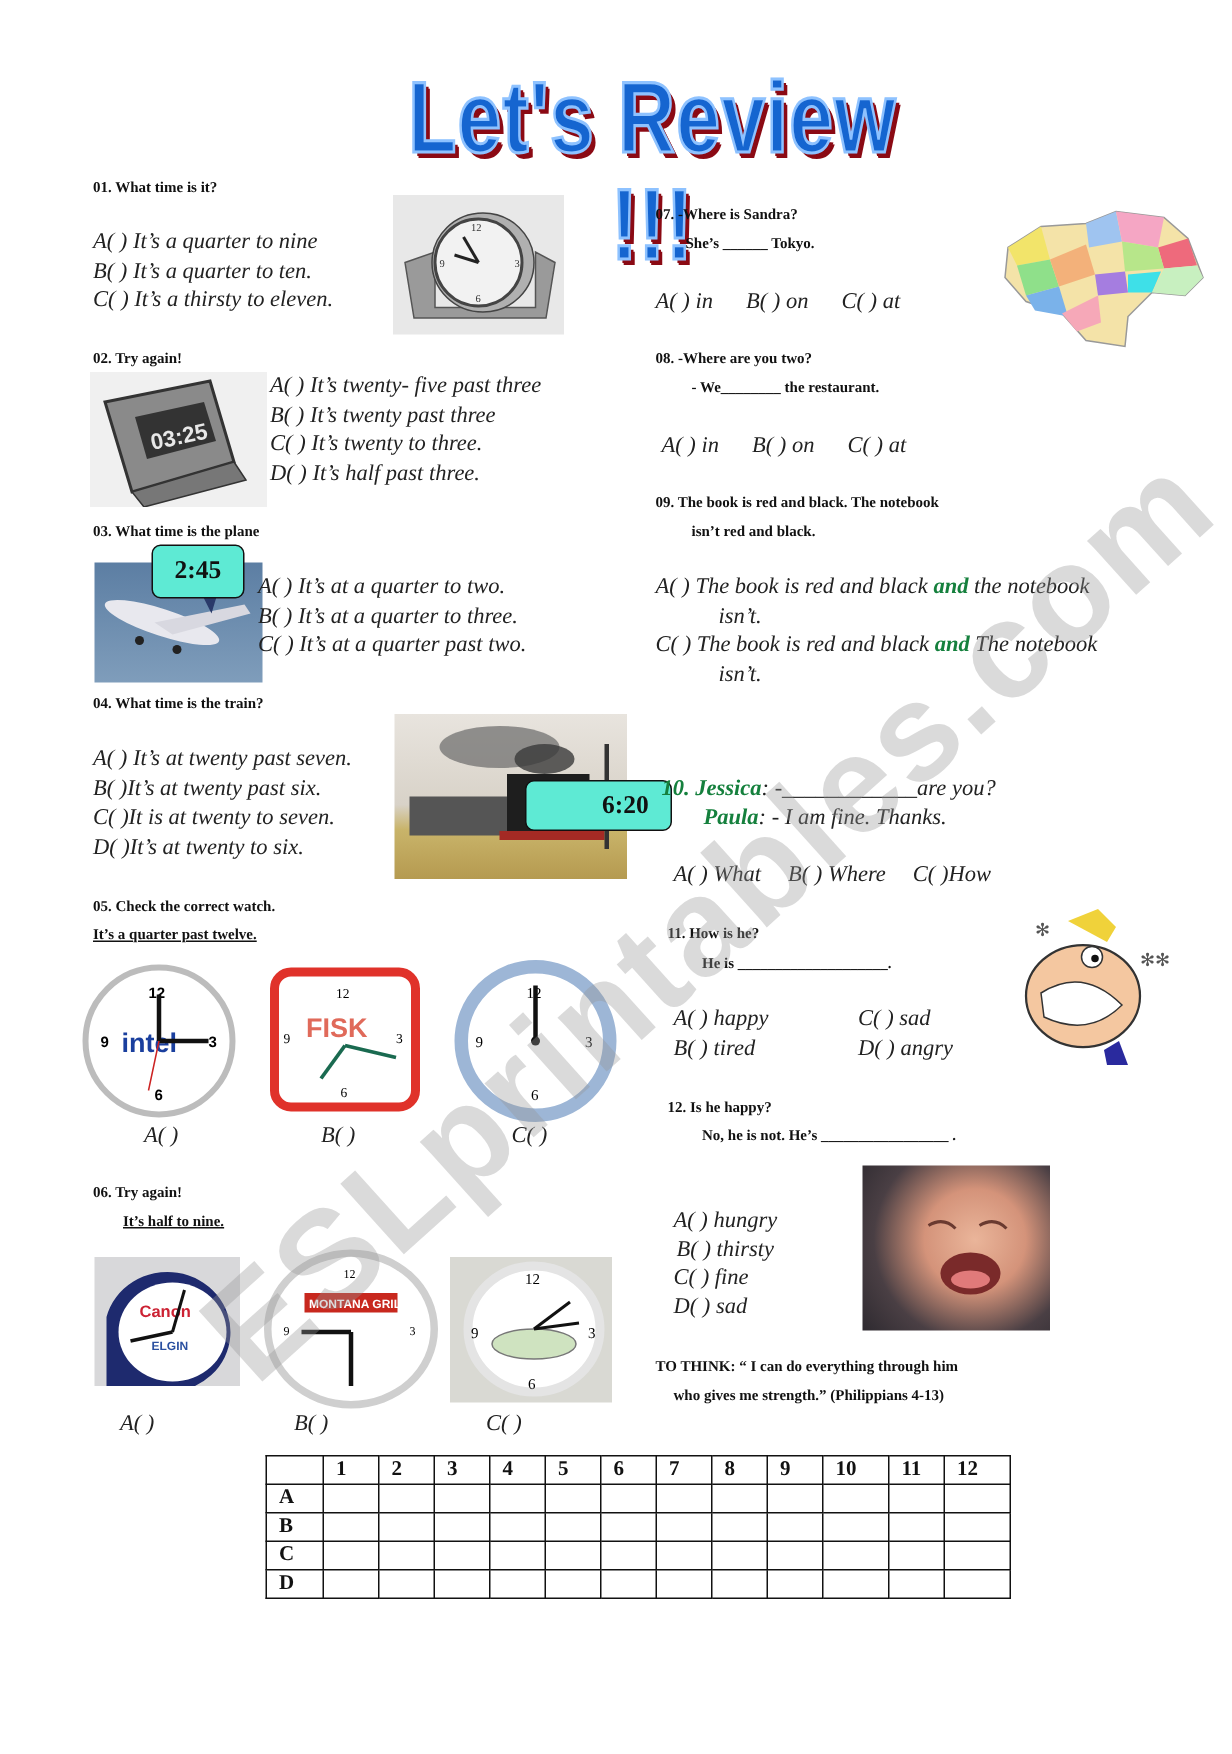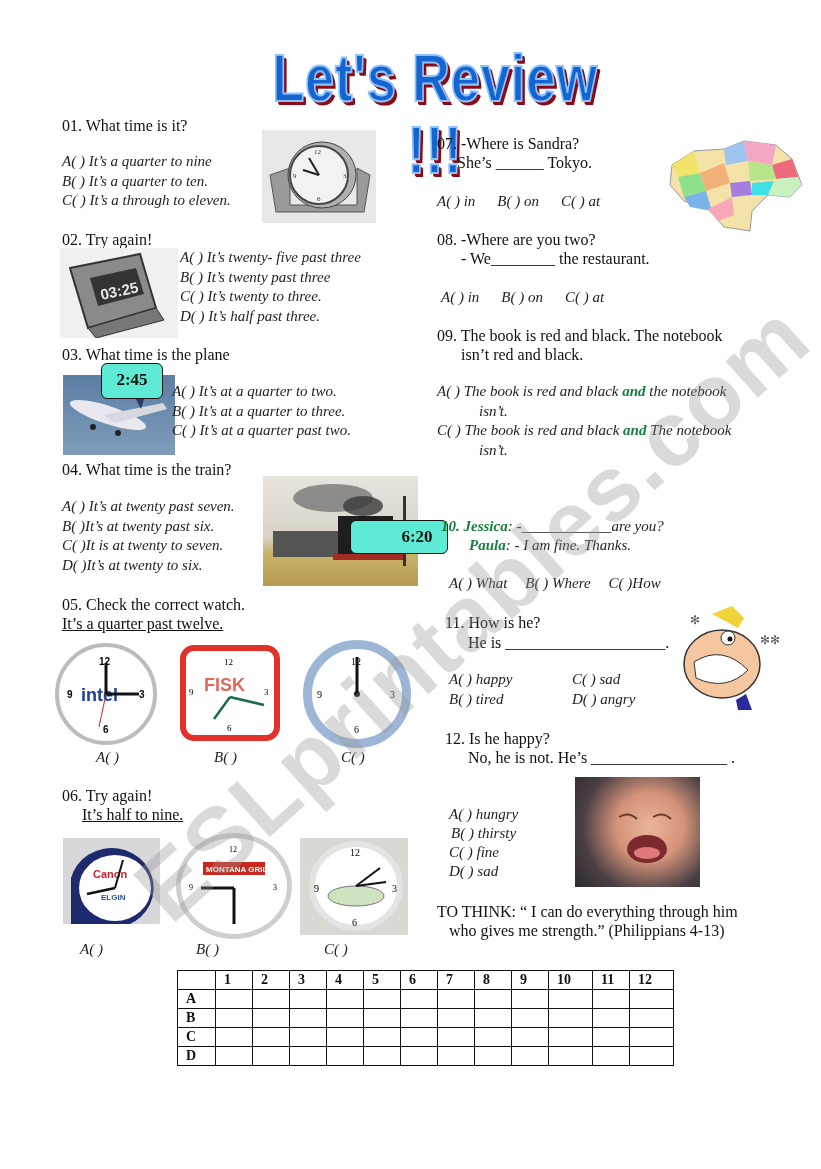--- a/index.html
+++ b/index.html
@@ -5,21 +5,21 @@
   html, body { margin:0; padding:0; background:#ffffff; }
   body { width:821px; height:1169px; position:relative; overflow:hidden;
          font-family:"Liberation Serif", "DejaVu Serif", serif; color:#111; }
   .abs { position:absolute; }
   .title { left:205px; top:44px; width:460px; height:68px; text-align:center;
            font-family:"Liberation Sans", sans-serif; font-weight:bold;
            font-size:64px; line-height:68px; color:#1565d0; letter-spacing:1px;
            transform:scaleX(0.82) scaleY(1.05); transform-origin:center;
            -webkit-text-stroke:2px #8ec2ff;
            text-shadow:3px 3px 0 #8b0a14, 4px 4px 0 #8b0a14; }
-  .q { font-weight:normal; font-size:16px; line-height:19px; white-space:nowrap; }
+  .q { font-weight:bold; font-size:10px; line-height:19px; white-space:nowrap; }
   .opt { font-size:15px; line-height:19.5px; white-space:nowrap; color:#222;font-style:italic; }
   .opt b { color:#15803d; }
   .u { text-decoration:underline; }
   .img { position:absolute; overflow:hidden; }
   .timebox { position:absolute; background:#5eead4; border:1.5px solid #111; border-radius:6px;
              font-weight:bold; font-size:17px; text-align:center; line-height:32px; }
   .clock { position:absolute; border-radius:50%; background:#fff; }
   .watermark { position:absolute; left:40px; top:560px; font-family:"Liberation Sans", sans-serif;
                font-weight:bold; font-size:92px; color:rgba(150,150,150,0.35);
                transform:rotate(-42deg); transform-origin:left center; white-space:nowrap;
@@ -33,21 +33,21 @@
 </style>
 </head>
 <body>
 
 <div class="abs title">Let's Review !!!</div>
 
 <div class="abs q" style="left:62px;top:116px;">01. What time is it?</div>
 <div class="abs" style="left:62px;top:152px;">
   <div class="opt">A(   ) It’s a quarter to nine</div>
   <div class="opt">B(   ) It’s a quarter to ten.</div>
-  <div class="opt">C(   ) It’s a through to eleven.</div>
+  <div class="opt">C(   ) It’s a thirsty to eleven.</div>
 </div>
 <div class="img" style="left:262px;top:130px;width:114px;height:93px;background:#e8e8e8;">
   <svg width="114" height="93" viewBox="0 0 114 93">
     <polygon points="8,45 28,38 28,75 95,75 95,38 108,45 102,82 14,82" fill="#9a9a9a" stroke="#555"></polygon>
     <ellipse cx="60" cy="45" rx="34" ry="33" fill="#b0b0b0" stroke="#444"></ellipse>
     <circle cx="57" cy="45" r="29" fill="#f2f2f2" stroke="#444" stroke-width="2"></circle>
     <line x1="57" y1="45" x2="41" y2="40" stroke="#222" stroke-width="2"></line>
     <line x1="57" y1="45" x2="47" y2="28" stroke="#222" stroke-width="2"></line>
     <text x="52" y="24" font-size="7" fill="#333">12</text>
     <text x="81" y="48" font-size="7" fill="#333">3</text>

